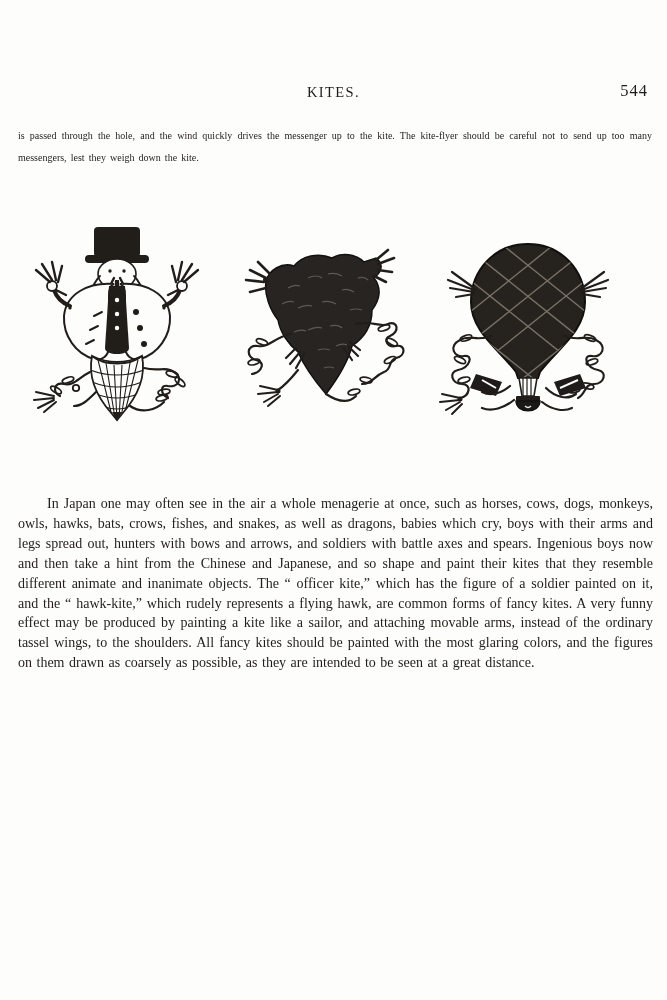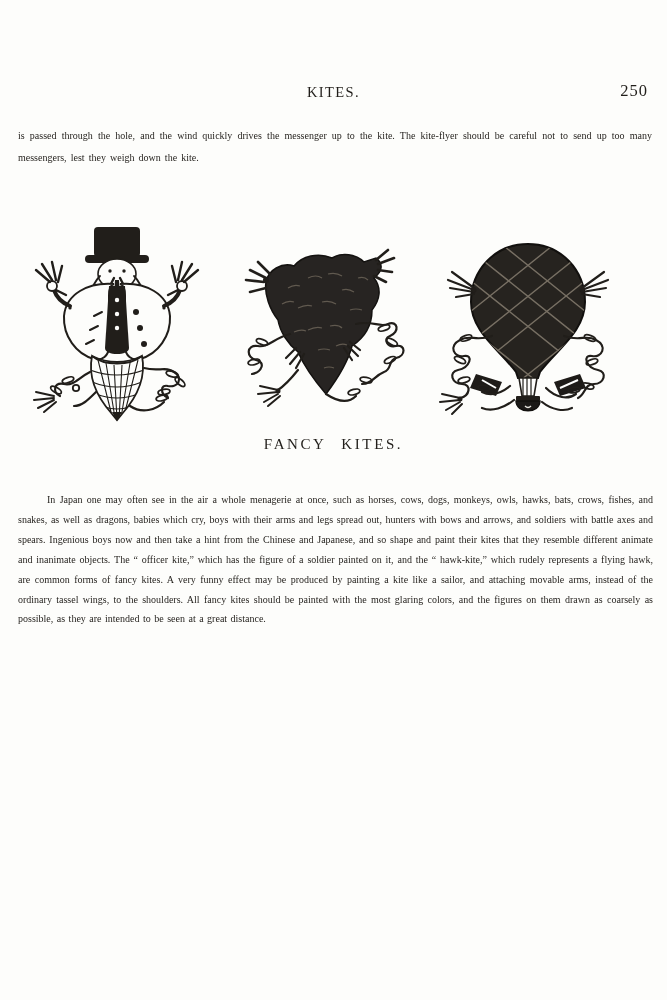--- a/index.html
+++ b/index.html
@@ -44,42 +44,42 @@
     top: 436px; left: 0; right: 0;
     text-align: center;
     font-size: 15px;
     letter-spacing: 2.6px;
     word-spacing: 9px;
   }
   .para-2 {
     position: absolute;
     top: 480px; left: 18px;
     width: 635px;
-    font-size: 10px;
+    font-size: 14px;
     line-height: 19.9px;
     text-align: justify;
     text-indent: 29px;
     word-spacing: 1px;
   }
   .defs-holder { position: absolute; width: 0; height: 0; overflow: hidden; }
   svg .ink-line { stroke: #211e1a; fill: none; stroke-linecap: round; }
 </style>
 </head>
 <body>
 
 <div class="page">
 
   <svg class="defs-holder" aria-hidden="true">
     <defs>
       <ellipse id="leafshape" rx="6" ry="2.6" fill="none" stroke="#211e1a" stroke-width="1.8"></ellipse>
     </defs>
   </svg>
 
   <div class="running-head">KITES.</div>
-  <div class="page-number">250</div>
+  <div class="page-number">544</div>
 
   <p class="para-1">is passed through the hole, and the wind quickly drives the messenger up to the kite. The kite-flyer should be careful not to send up too many messengers, lest they weigh down the kite.</p>
 
   <div class="figure-row">
 
     <svg class="fig fig-officer" width="182" height="198" viewBox="0 0 182 198" role="img" aria-label="officer kite">
       <g>
         <rect x="64" y="3" width="46" height="30" rx="4" fill="#211e1a"></rect>
         <rect x="55" y="31" width="64" height="8" rx="4" fill="#211e1a"></rect>
       </g>
@@ -230,17 +230,16 @@
         <use href="#leafshape" transform="translate(160,102) rotate(20)"></use>
         <use href="#leafshape" transform="translate(162,126) rotate(-20)"></use>
         <use href="#leafshape" transform="translate(158,150) rotate(15)"></use>
         <path class="ink-line" d="M116,152 C126,162 138,164 146,158" stroke-width="2.2"></path>
         <use href="#leafshape" transform="translate(144,154) rotate(-10)"></use>
         <path class="ink-line" d="M112,166 C122,174 134,176 142,172" stroke-width="2.2"></path>
       </g>
     </svg>
   </div>
 
-  <div class="figure-caption">FANCY KITES.</div>
 
   <p class="para-2">In Japan one may often see in the air a whole menagerie at once, such as horses, cows, dogs, monkeys, owls, hawks, bats, crows, fishes, and snakes, as well as dragons, babies which cry, boys with their arms and legs spread out, hunters with bows and arrows, and soldiers with battle axes and spears. Ingenious boys now and then take a hint from the Chinese and Japanese, and so shape and paint their kites that they resemble different animate and inanimate objects. The “ officer kite,” which has the figure of a soldier painted on it, and the “ hawk-kite,” which rudely represents a flying hawk, are common forms of fancy kites. A very funny effect may be produced by painting a kite like a sailor, and attaching movable arms, instead of the ordinary tassel wings, to the shoulders. All fancy kites should be painted with the most glaring colors, and the figures on them drawn as coarsely as possible, as they are intended to be seen at a great distance.</p>
 
 </div>
 
 </body></html>

